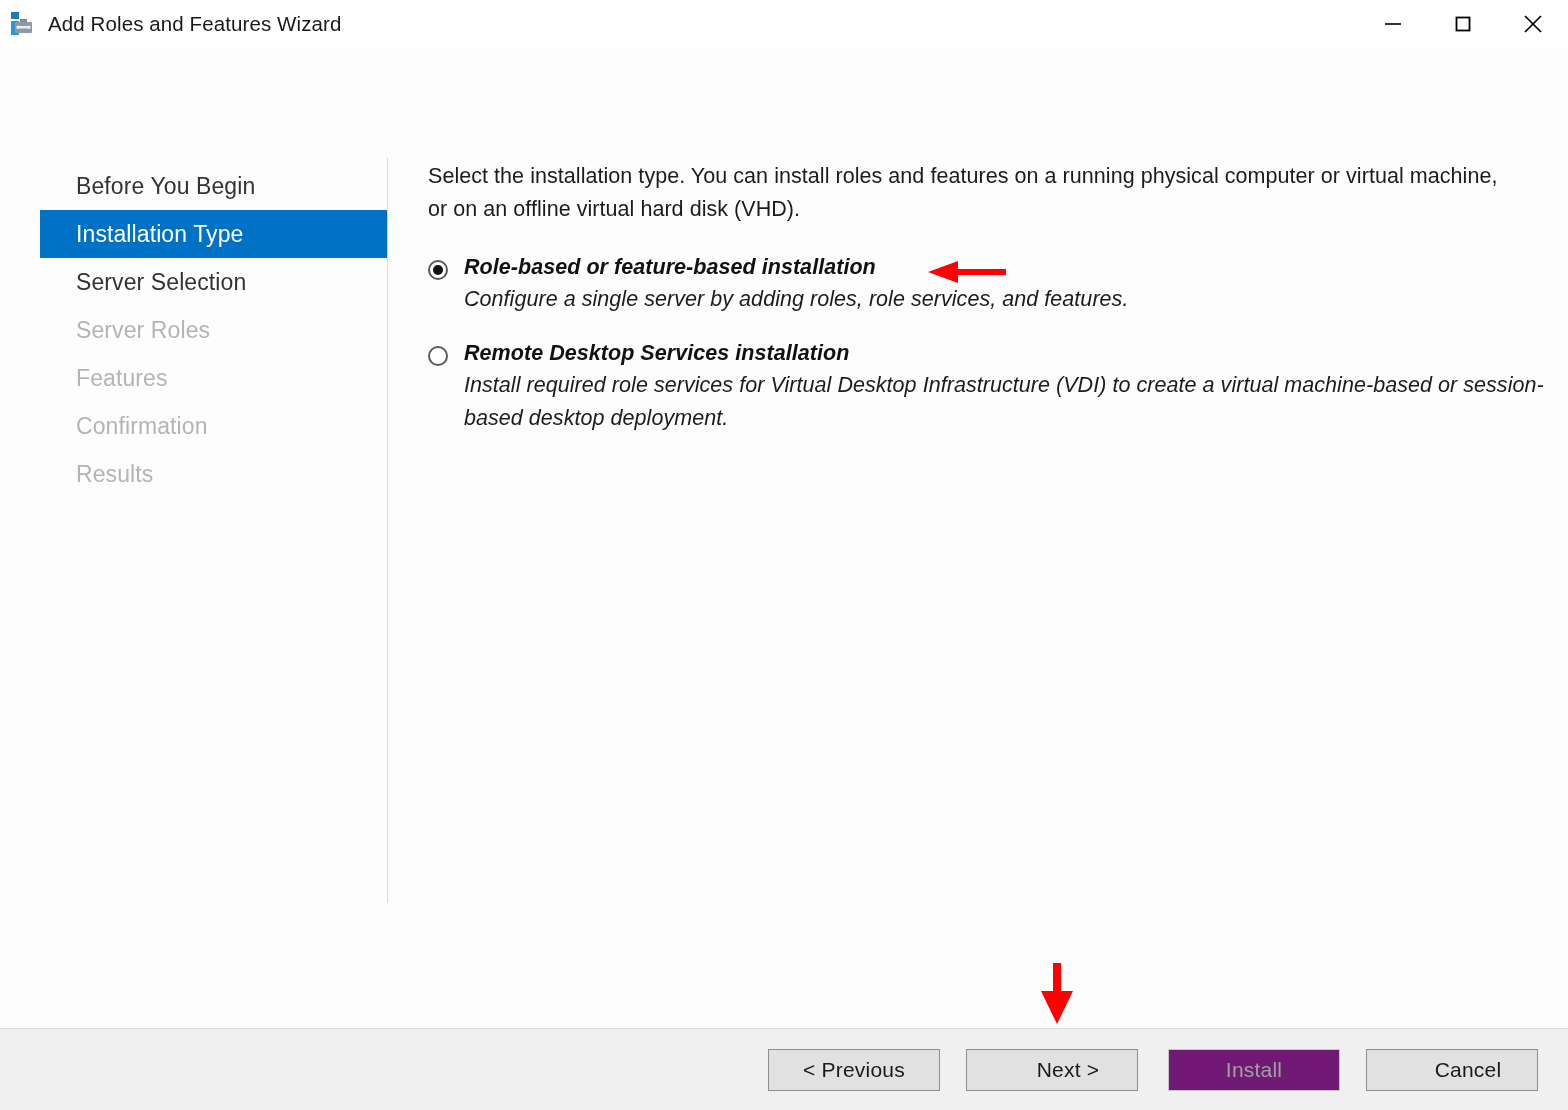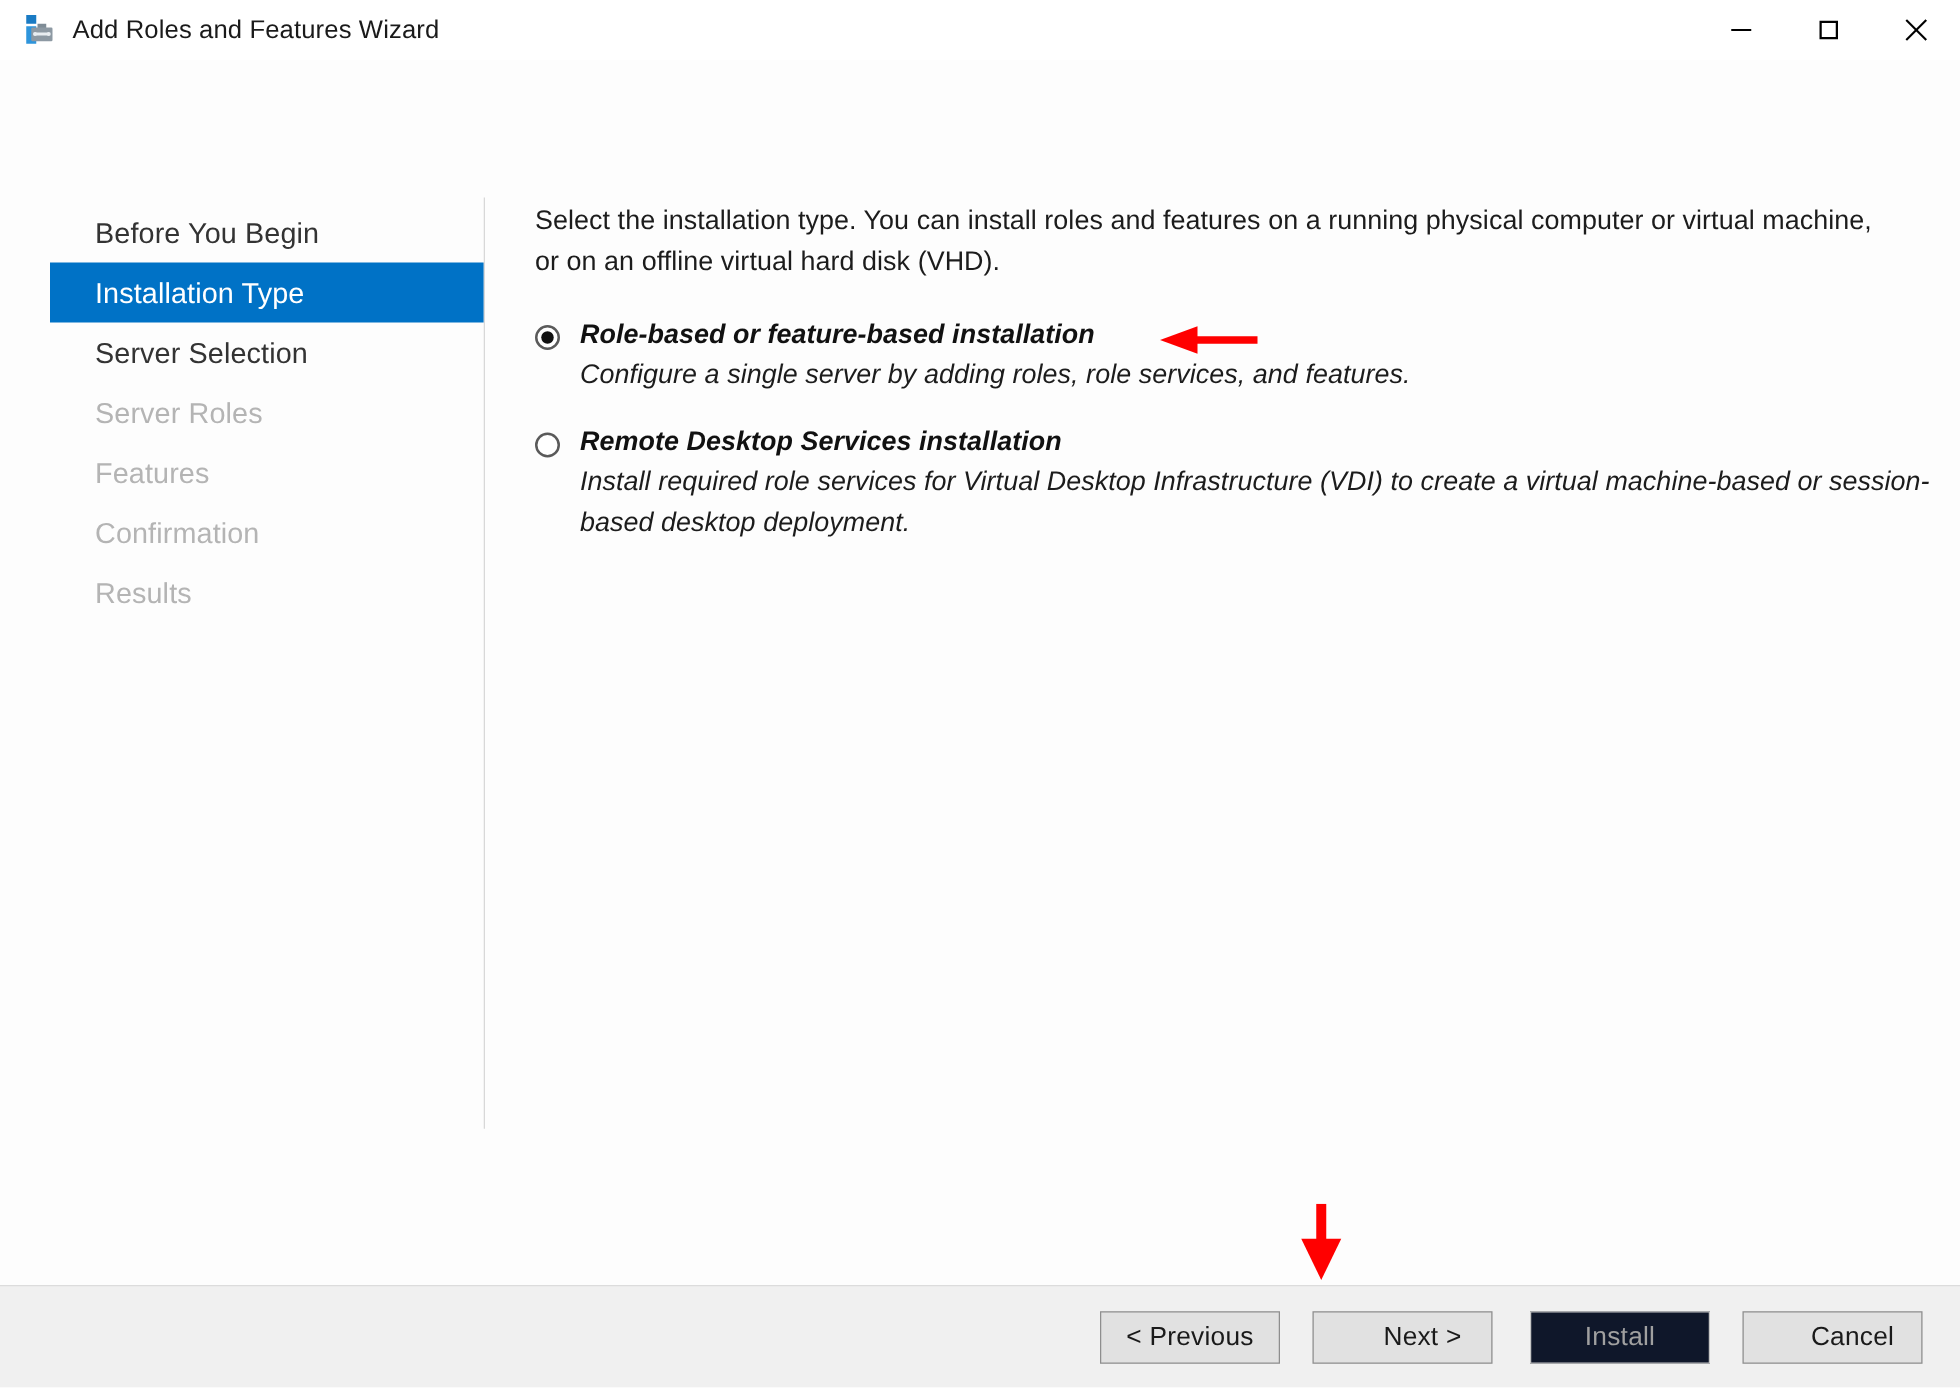--- a/index.html
+++ b/index.html
@@ -26,21 +26,21 @@
     flex-direction: column;
   }
 
   
   .titlebar {
     height: 48px;
     min-height: 48px;
     background: #FFFFFF;
     display: flex;
     align-items: center;
-    padding-left: 20px;
+    padding-left: 10px;
     position: relative;
   }
   .title-icon {
     width: 26px;
     height: 26px;
     position: relative;
     flex-shrink: 0;
     margin-right: 12px;
   }
   .title-text {
@@ -240,36 +240,36 @@
     border-top: 1px solid #DCDCDC;
     display: flex;
     align-items: center;
     justify-content: flex-end;
     padding-right: 30px;
     gap: 0;
     position: relative;
   }
   .btn {
     height: 42px;
-    width: 144px;
+    width: 172px;
     font-family: "Liberation Sans", sans-serif;
     font-size: 21px;
     color: #1A1A1A;
     background: #E1E1E1;
     border: 1px solid #8E8E8E;
     cursor: default;
     letter-spacing: 0.2px;
     display: flex;
     align-items: center;
     justify-content: center;
   }
   .btn.gap-left { margin-left: 30px; }
   .btn.gap-small { margin-left: 26px; padding-left: 32px; }
   .btn.disabled {
-    background: #0f172a;
+    background: #701a75;
     border: 1px solid #C6C6C6;
     color: #A0A0A0;
   }
 </style>
 </head>
 <body>
 
 <div class="window">
 
   <div class="titlebar">

